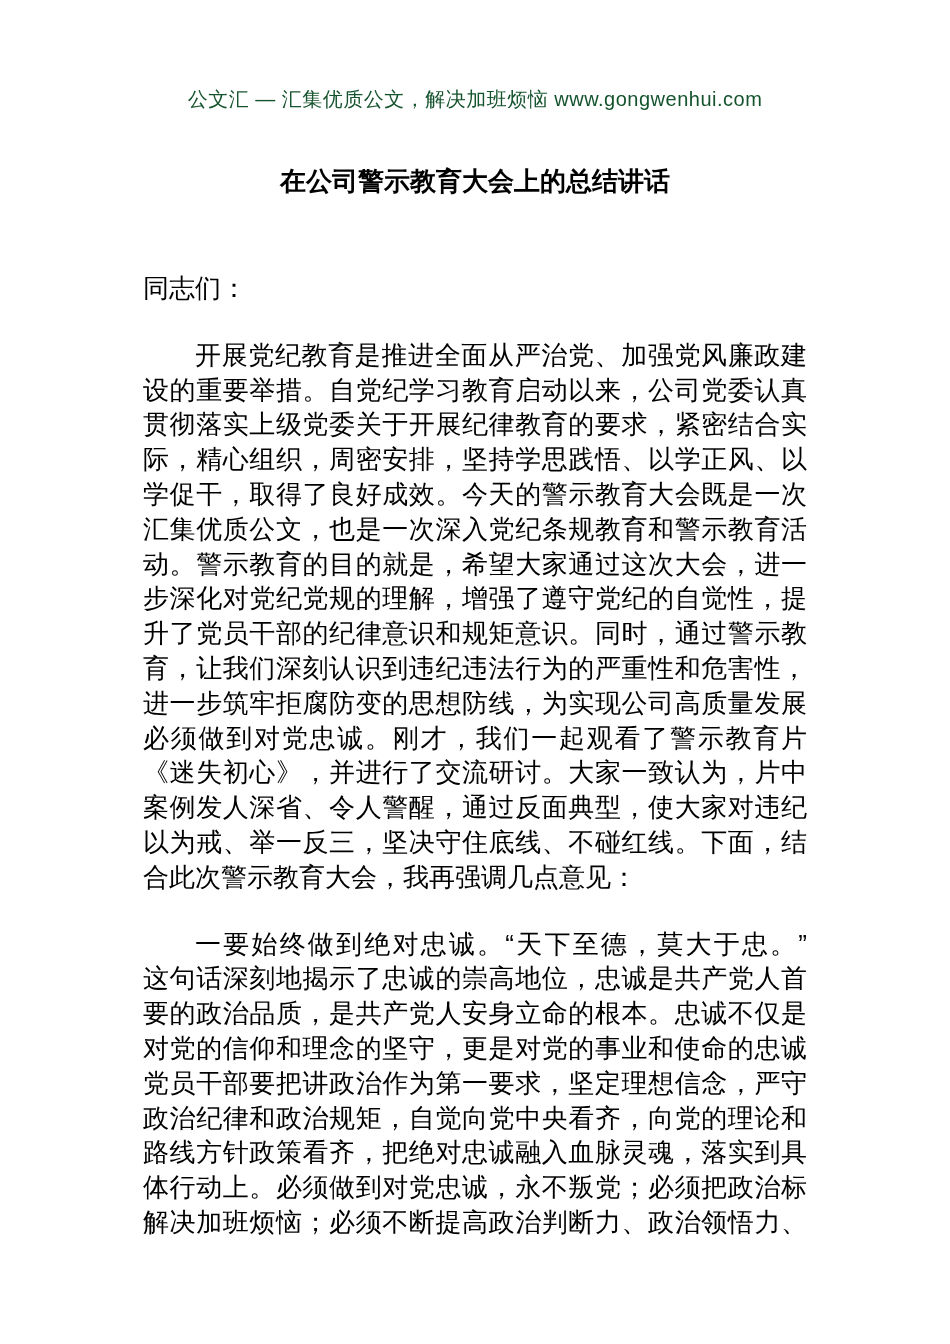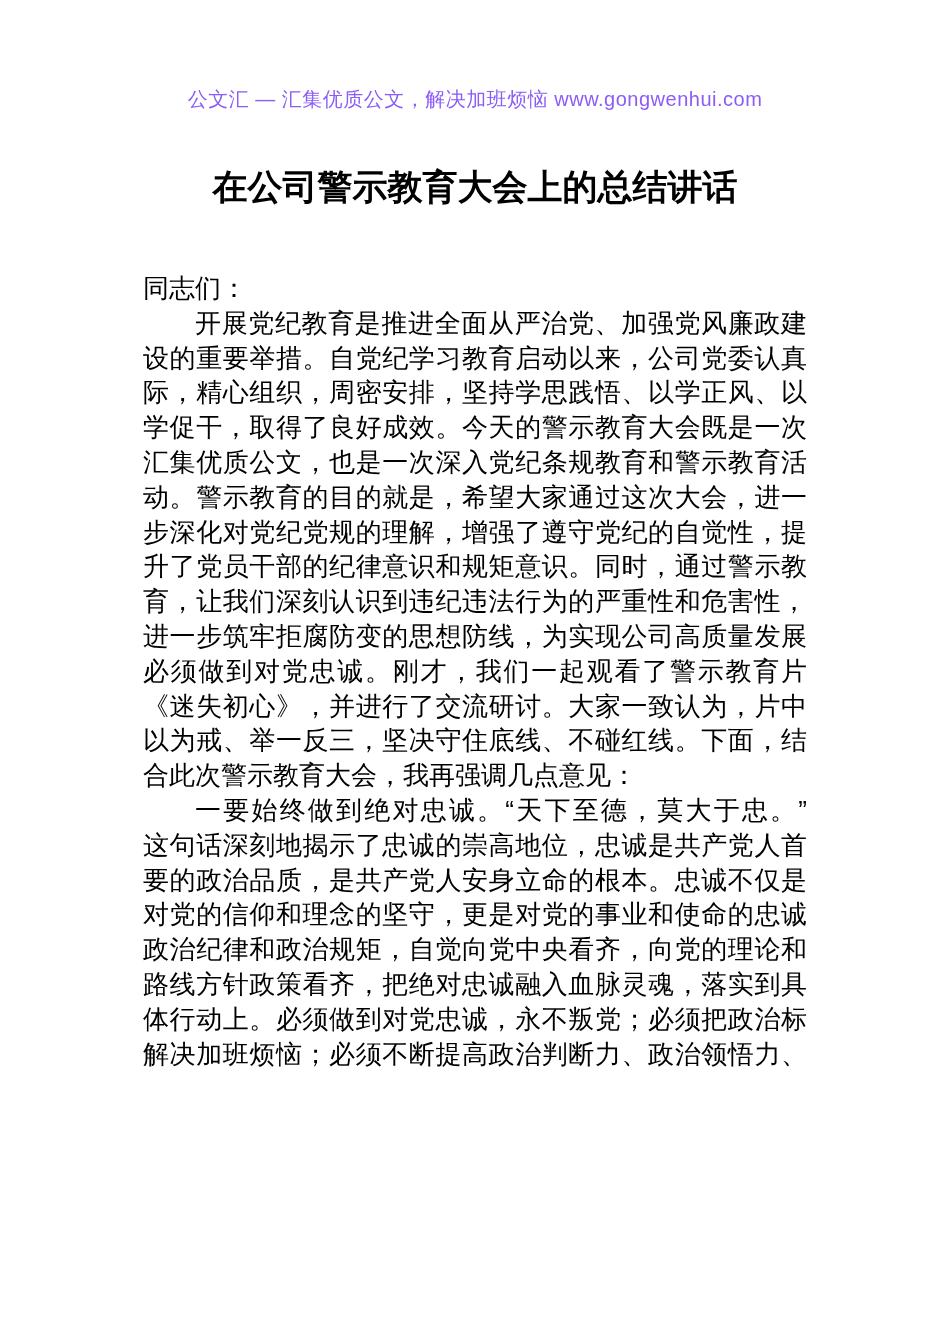--- a/index.html
+++ b/index.html
@@ -20,21 +20,21 @@
     font-size: 20px;
     letter-spacing: 0.5px;
   }
   .doc-title {
     position: absolute;
     top: 164px;
     left: 0;
     width: 100%;
     margin: 0;
     text-align: center;
-    font-size: 35px;
+    font-size: 26px;
     font-weight: bold;
     color: #000000;
   }
   .doc-body {
     position: absolute;
     top: 271px;
     left: 143px;
     width: 664px;
     font-size: 26px;
     color: #000000;
@@ -45,50 +45,54 @@
     overflow: hidden;
     text-align: justify;
     text-align-last: justify;
   }
   .line.no-stretch {
     text-align: center;
     text-align-last: left;
   }
   .line.indent {
     text-indent: 52px;
+    margin-top: 32px;
   }
 </style>
 </head>
 <body>
 
 <div class="page">
-  <div class="header-notice" style="color: #8b5cf6;">
+  <div class="header-notice" style="color: #14532d;">
     <span>公文汇 — 汇集优质公文，解决加班烦恼 www.gongwenhui.com</span>
   </div>
 
   <h1 class="doc-title">在公司警示教育大会上的总结讲话</h1>
 
   <div class="doc-body">
       <div class="line no-stretch">同志们：</div>
       <div class="line indent">开展党纪教育是推进全面从严治党、加强党风廉政建</div>
       <div class="line">设的重要举措。自党纪学习教育启动以来，公司党委认真</div>
+      <div class="line">贯彻落实上级党委关于开展纪律教育的要求，紧密结合实</div>
       <div class="line">际，精心组织，周密安排，坚持学思践悟、以学正风、以</div>
       <div class="line">学促干，取得了良好成效。今天的警示教育大会既是一次</div>
       <div class="line">汇集优质公文，也是一次深入党纪条规教育和警示教育活</div>
       <div class="line">动。警示教育的目的就是，希望大家通过这次大会，进一</div>
       <div class="line">步深化对党纪党规的理解，增强了遵守党纪的自觉性，提</div>
       <div class="line">升了党员干部的纪律意识和规矩意识。同时，通过警示教</div>
       <div class="line">育，让我们深刻认识到违纪违法行为的严重性和危害性，</div>
       <div class="line">进一步筑牢拒腐防变的思想防线，为实现公司高质量发展</div>
       <div class="line">必须做到对党忠诚。刚才，我们一起观看了警示教育片</div>
       <div class="line">《迷失初心》，并进行了交流研讨。大家一致认为，片中</div>
+      <div class="line">案例发人深省、令人警醒，通过反面典型，使大家对违纪</div>
       <div class="line">以为戒、举一反三，坚决守住底线、不碰红线。下面，结</div>
       <div class="line no-stretch">合此次警示教育大会，我再强调几点意见：</div>
       <div class="line indent">一要始终做到绝对忠诚。“天下至德，莫大于忠。”</div>
       <div class="line">这句话深刻地揭示了忠诚的崇高地位，忠诚是共产党人首</div>
       <div class="line">要的政治品质，是共产党人安身立命的根本。忠诚不仅是</div>
       <div class="line">对党的信仰和理念的坚守，更是对党的事业和使命的忠诚</div>
+      <div class="line">党员干部要把讲政治作为第一要求，坚定理想信念，严守</div>
       <div class="line">政治纪律和政治规矩，自觉向党中央看齐，向党的理论和</div>
       <div class="line">路线方针政策看齐，把绝对忠诚融入血脉灵魂，落实到具</div>
       <div class="line">体行动上。必须做到对党忠诚，永不叛党；必须把政治标</div>
       <div class="line">解决加班烦恼；必须不断提高政治判断力、政治领悟力、政</div>
     </div>
 </div>
 
 </body></html>

